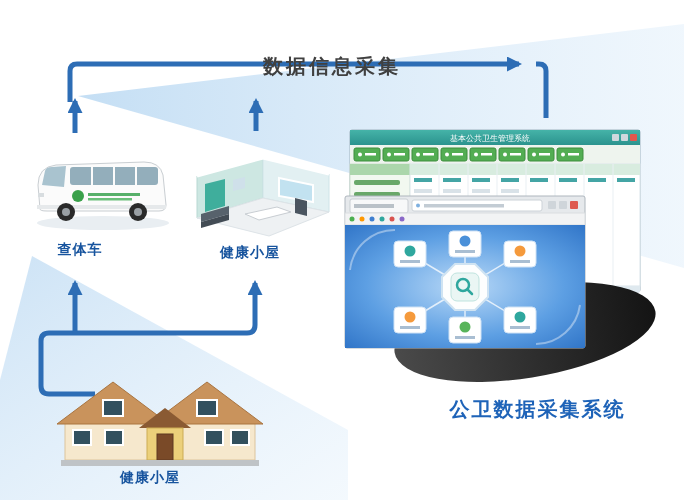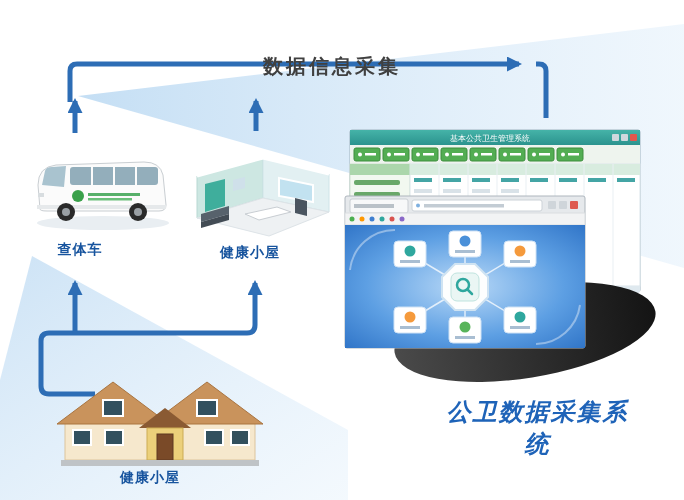--- a/index.html
+++ b/index.html
@@ -11,21 +11,21 @@
   .diagram-label{
     position:absolute;text-align:center;font-weight:bold;color:#17549e;
     font-size:14px;letter-spacing:1px;
   }
   .main-title{
     position:absolute;text-align:center;font-weight:bold;color:#404040;
     font-size:20px;letter-spacing:3px;margin-top:40px;
   }
   .system-title{
     position:absolute;text-align:center;font-weight:bold;color:#1e63b8;
-    font-size:24px;letter-spacing:2px;font-style:italic;
+    font-size:20px;letter-spacing:2px;
   }
   svg text{font-family:"Liberation Sans", sans-serif;}
 </style>
 </head>
 <body>
 
 <div class="canvas">
 
   <svg class="abs" style="left:0;top:0" width="684" height="500" viewBox="0 0 684 500">
     <defs>

